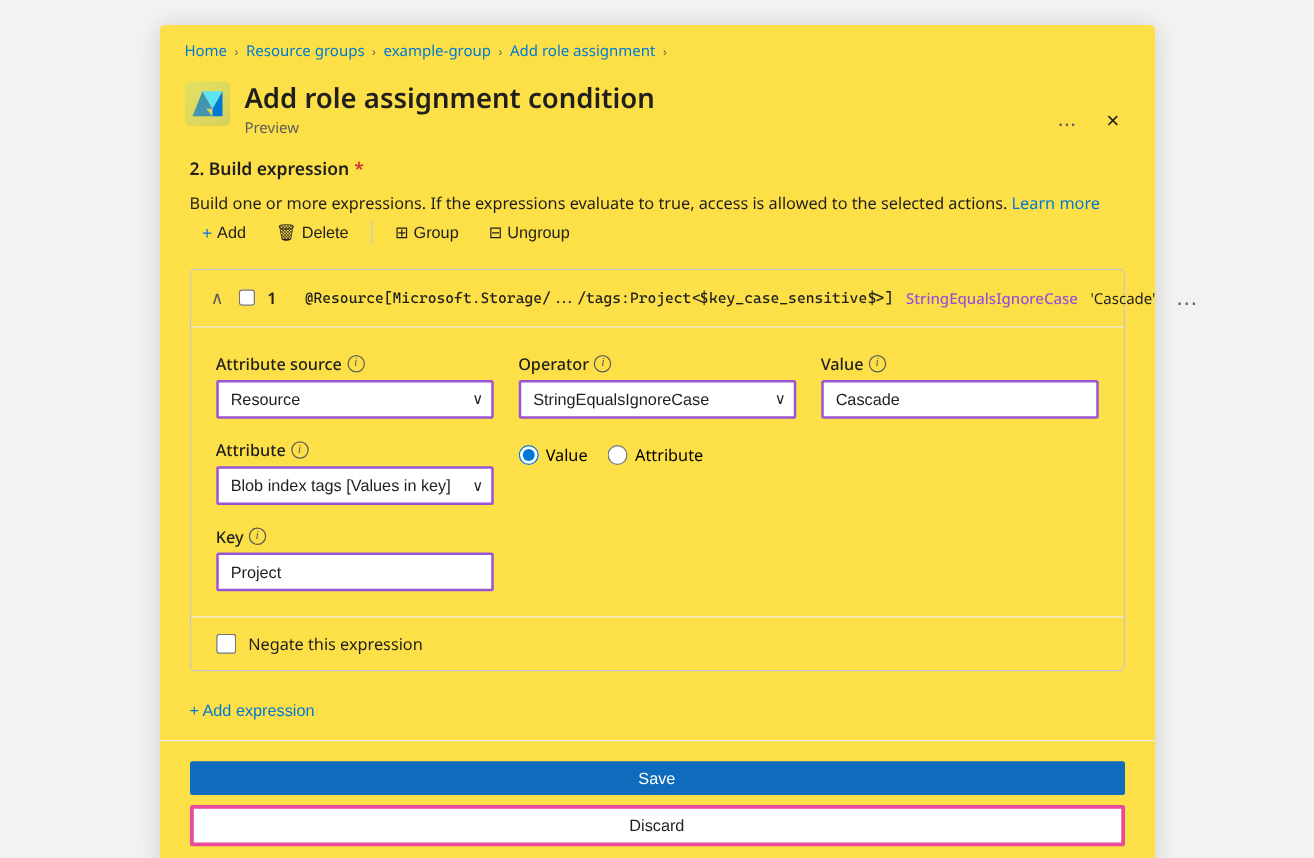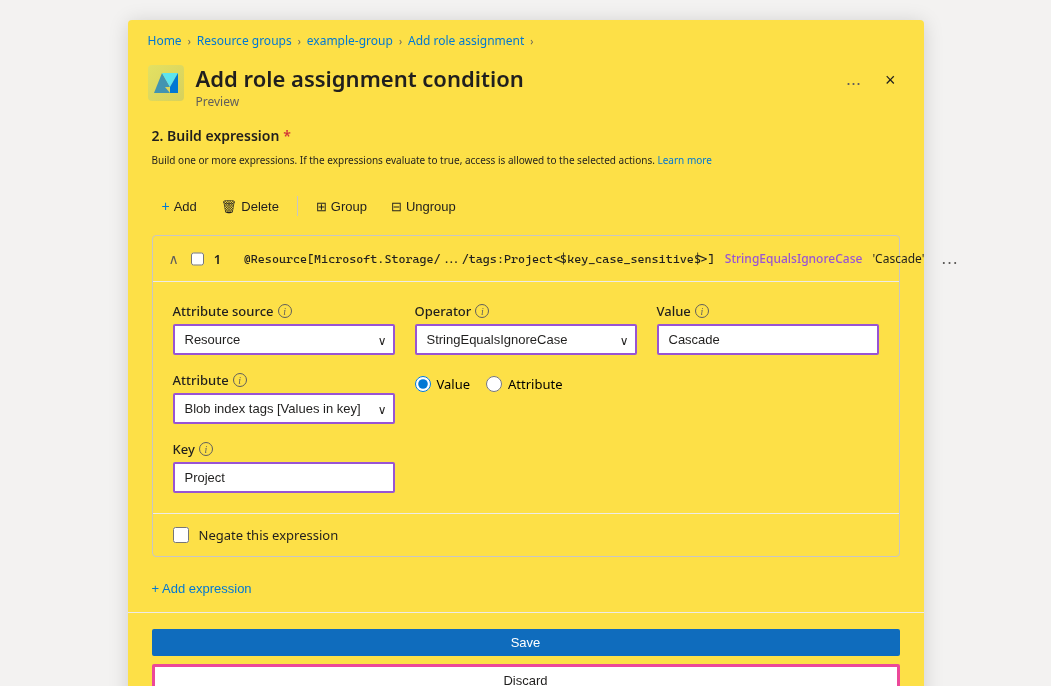--- a/index.html
+++ b/index.html
@@ -35,21 +35,21 @@
     .breadcrumb span { color: #605e5c; }
     .breadcrumb a {
       color: #0078d4;
       text-decoration: none;
       cursor: pointer;
     }
     .chevron { color: #605e5c; font-size: 10px; }
     .header {
       padding: 8px 20px 16px;
       display: flex;
-      align-items: flex-start;
+      align-items: flex-end;
       justify-content: space-between;
     }
     .header-left {
       display: flex;
       align-items: flex-start;
       gap: 12px;
     }
     .title-group h1 {
       font-size: 22px;
       font-weight: 600;
@@ -93,23 +93,23 @@
       font-size: 14px;
       font-weight: 600;
       color: #201f1e;
       margin-bottom: 8px;
       display: flex;
       align-items: center;
       gap: 4px;
     }
     .required { color: #d13438; font-size: 14px; }
     .description {
-      font-size: 10px;
-      color: #201f1e;
-      margin-bottom: 25px;
+      font-size: 13px;
+      color: #201f1e;
+      margin-bottom: 0;
       line-height: 1.5;
     }
     .description a {
       color: #0078d4;
       text-decoration: none;
     }
     .toolbar {
       display: flex;
       align-items: center;
       gap: 4px;

